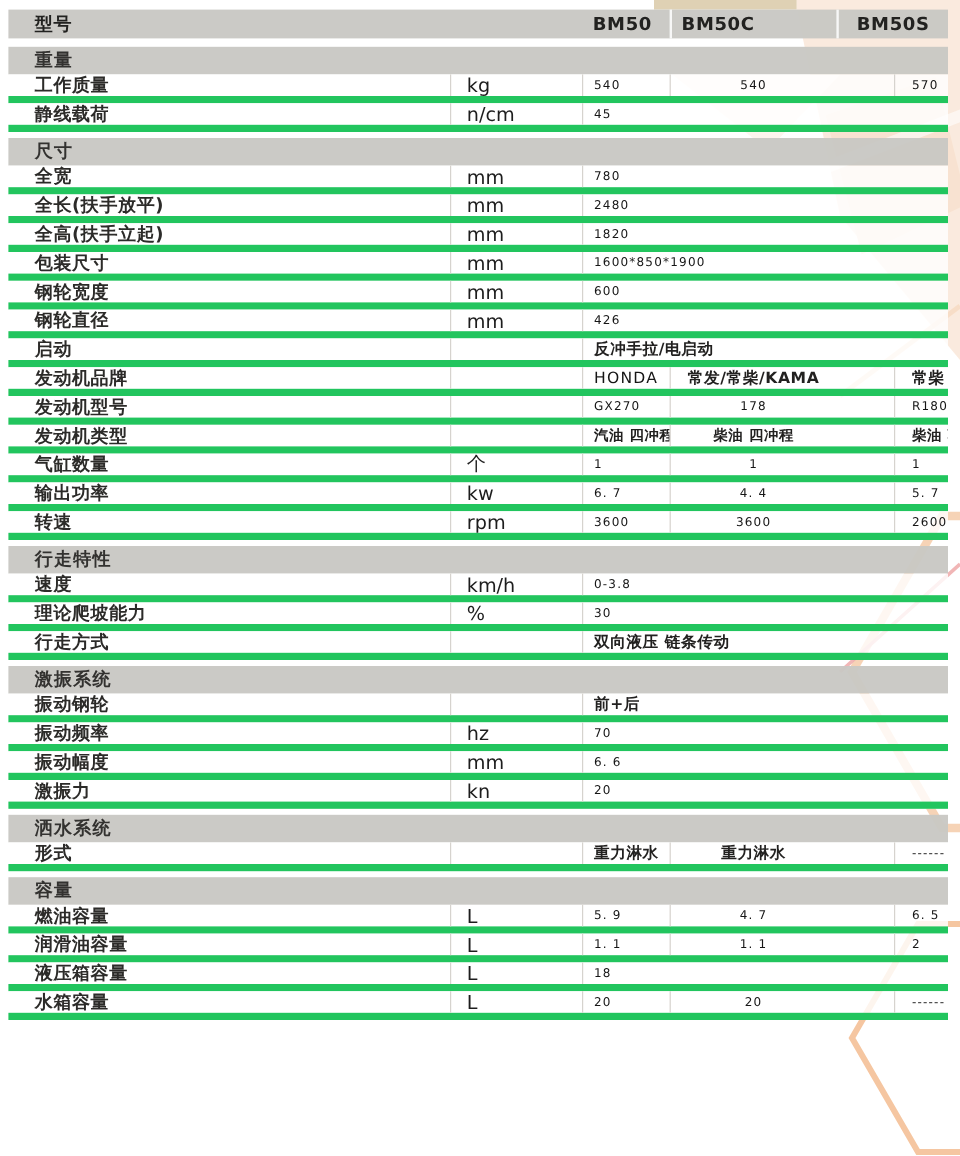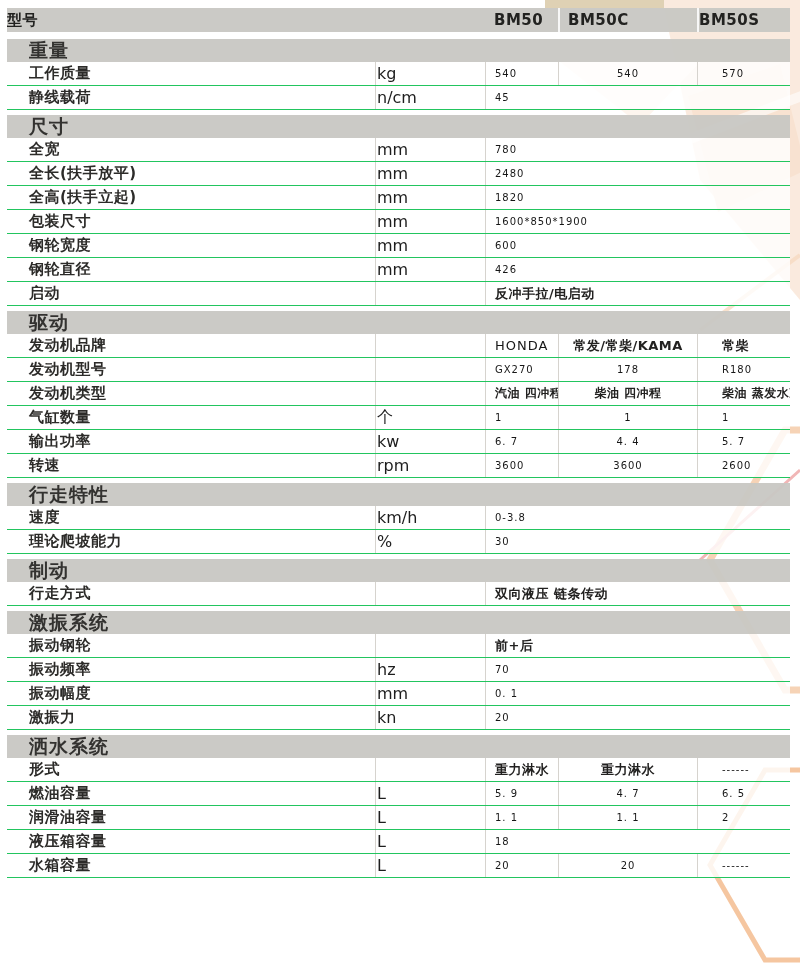--- a/index.html
+++ b/index.html
@@ -21,43 +21,43 @@
   .header-row {
     height: 24px; background: rgba(201,200,196,0.97);
     margin-bottom: 7px; align-items: center;
   }
   .section-row {
     height: 23px; background: rgba(201,200,196,0.96);
     margin-top: 5px; align-items: center;
   }
   .data-row {
     height: 24px; background: rgba(255,255,255,0.82);
-    border-bottom: 1px solid #22c55e; align-items: stretch;
+    border-bottom: 6px solid #22c55e; align-items: stretch;
   }
   .cell {
     box-sizing: border-box; display: flex; align-items: center;
     height: 100%; overflow: hidden; white-space: nowrap;
   }
   
-  .h-label { width: 478px; }
+  .h-label { width: 478px; padding-left: 22px; }
   .h1 { width: 73px;  padding-left: 9px; }
   .h2 { width: 139px; padding-left: 8px; border-left: 2px solid rgba(255,255,255,0.85); }
-  .h3 { flex: 1;      border-left: 2px solid rgba(255,255,255,0.85); }
+  .h3 { flex: 1;      padding-left: 15px; border-left: 2px solid rgba(255,255,255,0.85); }
   .header-row span { font-size: 15px; font-weight: bold; color: #222220; letter-spacing: 0.5px; }
   
   .section-label { padding-left: 22px; }
-  .section-label span { font-size: 19px; font-weight: 600; color: #333230; letter-spacing: 1px; }
+  .section-label span { font-size: 15px; font-weight: 600; color: #333230; letter-spacing: 1px; }
   
   .label-cell { width: 368px; padding-left: 22px; }
   .label-cell span { font-size: 15px; font-weight: 600; color: #2c2b29; letter-spacing: 0.5px; }
-  .unit-cell { width: 110px; border-left: 1px solid #d6d3ce; padding-left: 1px; }
+  .unit-cell { width: 110px; border-left: 1px solid #d6d3ce; padding-left: 13px; }
   .unit-cell span { font-size: 16px; color: #1d1d1d; }
   .v1 { width: 73px;  border-left: 1px solid #d6d3ce; padding-left: 9px; }
   .v2 { width: 139px; border-left: 1px solid #d6d3ce; justify-content: center; }
-  .v3 { flex: 1;      border-left: 1px solid #d6d3ce; padding-left: 24px; }
+  .v3 { flex: 1;      border-left: 1px solid #d6d3ce; padding-left: 14px; margin-left: 48px; }
   .span-cell { flex: 1; border-left: 1px solid #d6d3ce; padding-left: 9px; align-items: center; }
   .num span  { font-size: 10px; color: #161616; letter-spacing: 1px; }
   .cjk-val span { font-size: 13px; font-weight: 600; color: #222120; letter-spacing: 0.5px; }
   .size-mid span   { font-size: 13px; }
   .size-small span { font-size: 12px; font-weight: 700; text-align: center; }
 </style>
 </head>
 <body>
 
 <svg class="bg-layer" viewBox="0 0 800 963" xmlns="http://www.w3.org/2000/svg" aria-hidden="true">
@@ -195,25 +195,20 @@
       <div class="cell label-cell">
         <span>启动</span>
       </div>
       <div class="cell unit-cell">
         <span></span>
       </div>
       <div class="cell span-cell cjk-val">
         <span>反冲手拉/电启动</span>
       </div>
     </div>
-    <div class="row section-row">
-      <div class="cell section-label">
-        <span>驱动</span>
-      </div>
-    </div>
     <div class="row data-row">
       <div class="cell label-cell">
         <span>发动机品牌</span>
       </div>
       <div class="cell unit-cell">
         <span></span>
       </div>
       <div class="cell v1 num size-mid">
         <span>HONDA</span>
       </div>
@@ -329,25 +324,20 @@
       <div class="cell label-cell">
         <span>理论爬坡能力</span>
       </div>
       <div class="cell unit-cell">
         <span>%</span>
       </div>
       <div class="cell span-cell num">
         <span>30</span>
       </div>
     </div>
-    <div class="row section-row">
-      <div class="cell section-label">
-        <span>制动</span>
-      </div>
-    </div>
     <div class="row data-row">
       <div class="cell label-cell">
         <span>行走方式</span>
       </div>
       <div class="cell unit-cell">
         <span></span>
       </div>
       <div class="cell span-cell cjk-val">
         <span>双向液压 链条传动</span>
       </div>
@@ -380,21 +370,21 @@
       </div>
     </div>
     <div class="row data-row">
       <div class="cell label-cell">
         <span>振动幅度</span>
       </div>
       <div class="cell unit-cell">
         <span>mm</span>
       </div>
       <div class="cell span-cell num">
-        <span>0. 1</span>
+        <span>6. 6</span>
       </div>
     </div>
     <div class="row data-row">
       <div class="cell label-cell">
         <span>激振力</span>
       </div>
       <div class="cell unit-cell">
         <span>kn</span>
       </div>
       <div class="cell span-cell num">
@@ -414,20 +404,25 @@
         <span></span>
       </div>
       <div class="cell v1 cjk-val">
         <span>重力淋水</span>
       </div>
       <div class="cell v2 cjk-val">
         <span>重力淋水</span>
       </div>
       <div class="cell v3 num">
         <span>------</span>
+      </div>
+    </div>
+    <div class="row section-row">
+      <div class="cell section-label">
+        <span>容量</span>
       </div>
     </div>
     <div class="row data-row">
       <div class="cell label-cell">
         <span>燃油容量</span>
       </div>
       <div class="cell unit-cell">
         <span>L</span>
       </div>
       <div class="cell v1 num">

